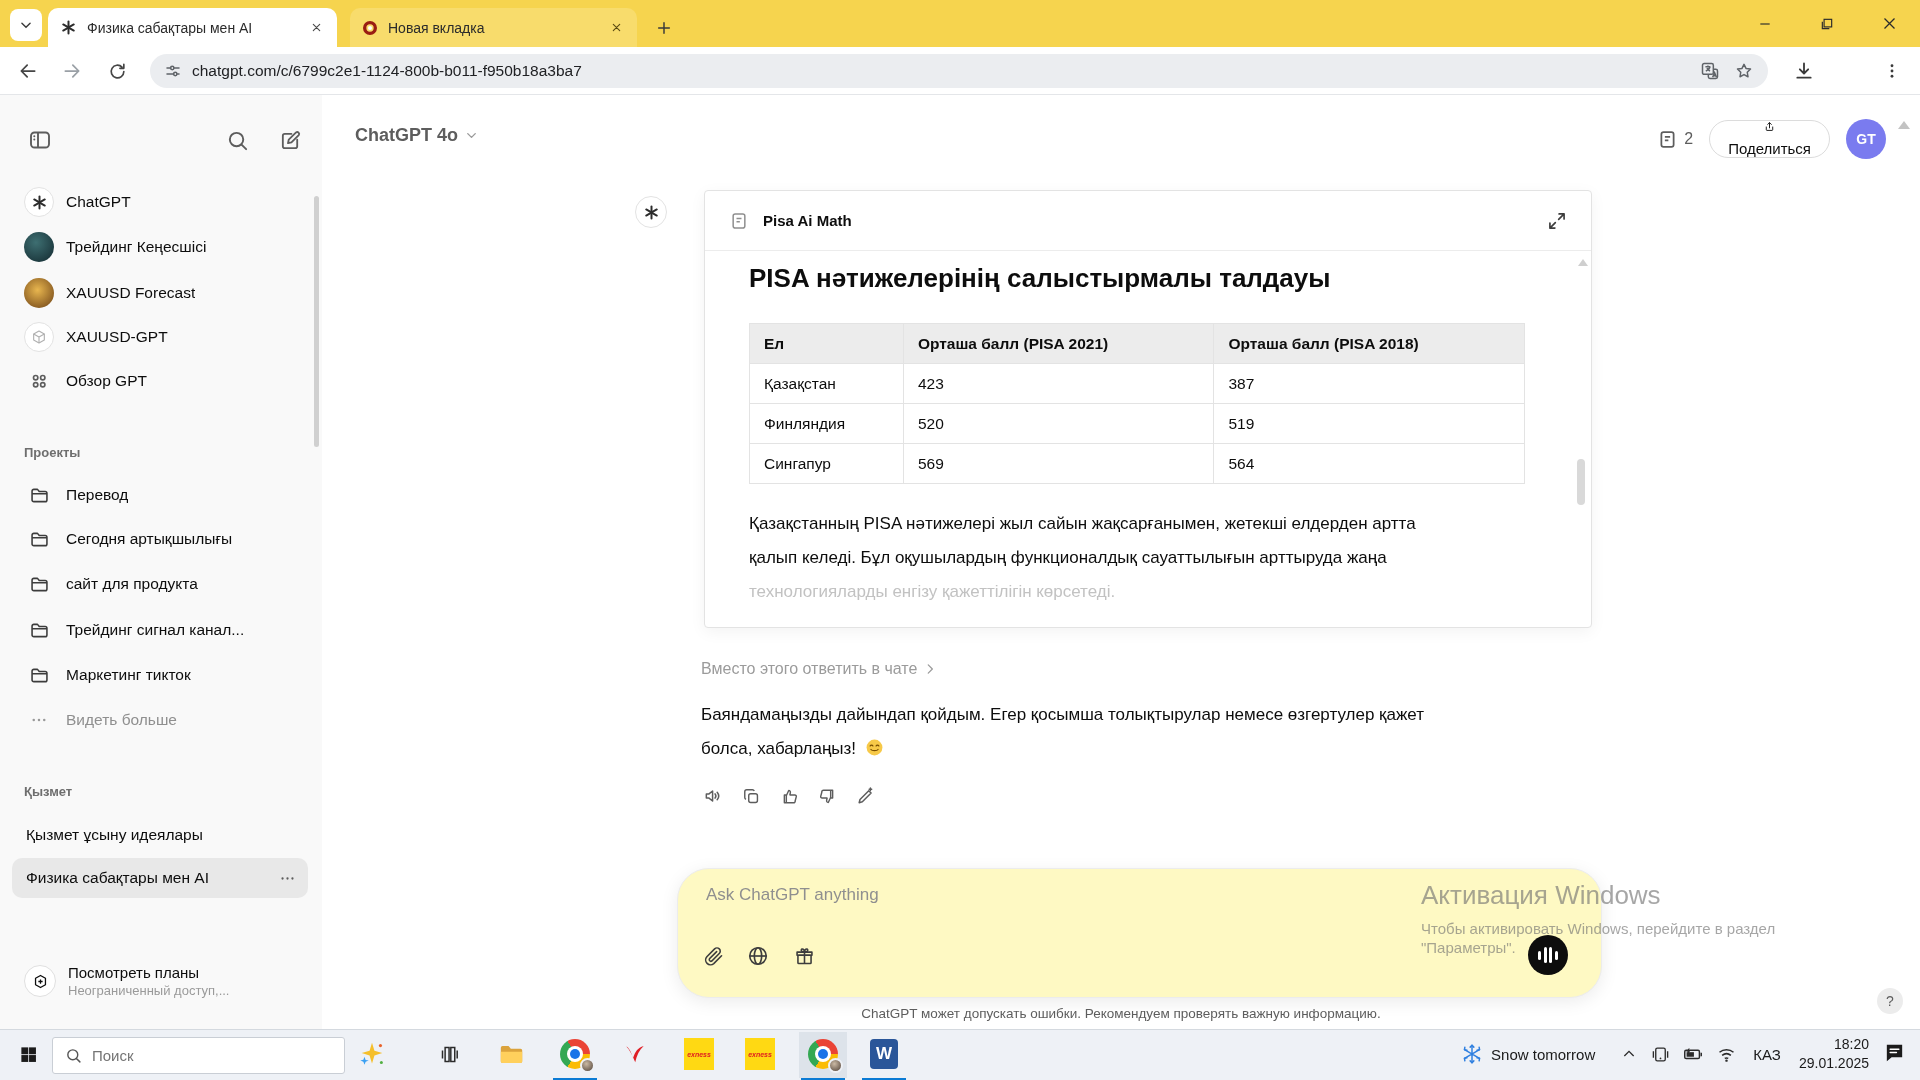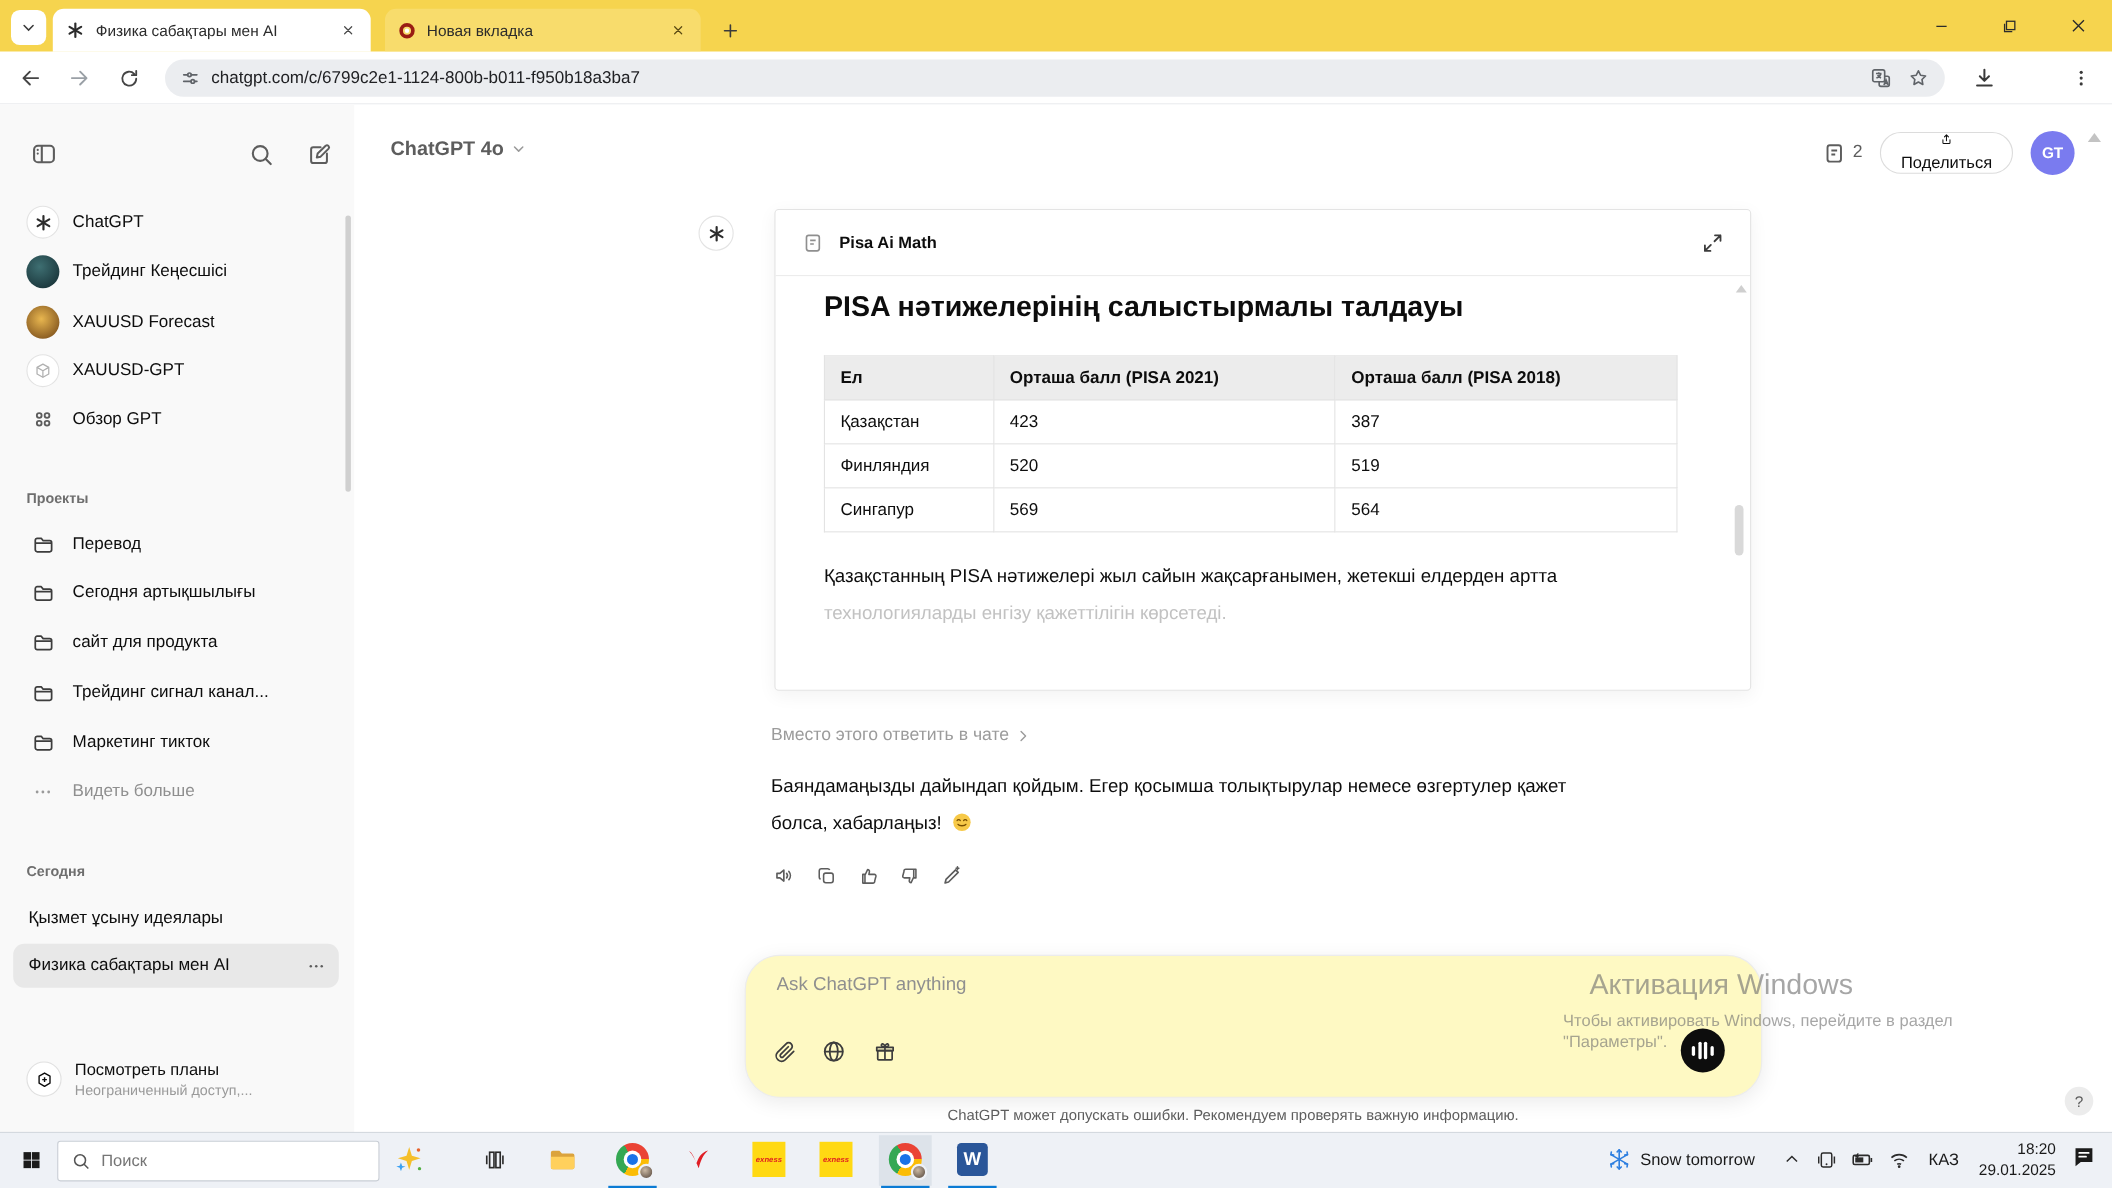--- a/index.html
+++ b/index.html
@@ -73,21 +73,21 @@
   .composer input::placeholder { color:#8f8f8f; }
   .comp-ico { position:absolute; top:70px; width:34px; height:34px; display:flex; align-items:center; justify-content:center; }
   .voice-btn { position:absolute; right:33px; top:66px; width:40px; height:40px; border-radius:50%; background:#0d0d0d; display:flex; align-items:center; justify-content:center; gap:2.5px; }
   .voice-btn i { display:block; width:3px; background:#fff; border-radius:2px; }
 
   .disclaimer { position:absolute; left:322px; top:911px; width:1598px; text-align:center; font-size:13.5px; color:#5d5d5d; }
   .help-btn { position:absolute; left:1877px; top:893px; width:26px; height:26px; border-radius:50%; background:#ececec; color:#5d5d5d; font-size:14px; display:flex; align-items:center; justify-content:center; }
 
   
   .watermark { position:absolute; left:1421px; top:880px; z-index:60; color:rgba(112,112,112,.62); pointer-events:none; }
-  .wm1 { font-size:26px;margin-left:24px; }
+  .wm1 { font-size:26px; }
   .wm2 { font-size:15px; margin-top:9px; }
 
   
   .taskbar { position:absolute; left:0; top:1029px; width:1920px; height:51px; background:#eef1f6; border-top:1px solid #d4d9df; z-index:70; }
   .tb-ico { position:absolute; top:0; height:48px; width:48px; display:flex; align-items:center; justify-content:center; }
   .tb-search { position:absolute; left:52px; top:7px; width:293px; height:37px; background:#fff; border:1px solid #c9ced5; border-radius:3px; display:flex; align-items:center; padding:0 12px; gap:10px; }
   .tb-search input { border:none; outline:none; font-size:15px; color:#333; width:180px; background:transparent; font-family:"Liberation Sans","DejaVu Sans",sans-serif; }
   .run-ind { position:absolute; top:48px; height:3px; width:44px; background:#0b7bd4; }
   .chrome-ball { position:relative; width:30px; height:30px; border-radius:50%; background:conic-gradient(from 90deg,#fbbc05 0 120deg,#34a853 0 240deg,#ea4335 0 360deg); }
   .chrome-ball::before { content:""; position:absolute; left:7px; top:7px; width:16px; height:16px; border-radius:50%; background:#fff; }
@@ -355,21 +355,21 @@
               <g fill="#9a9a9a">
                 <circle cx="5" cy="12" r="1.7"></circle>
                 <circle cx="12" cy="12" r="1.7"></circle>
                 <circle cx="19" cy="12" r="1.7"></circle>
               </g>
             </svg>
           </span>
         <span class="nav-label muted">Видеть больше</span>
       </div>
 
-      <div class="sec-label" style="top:689px">Сегодня</div>
+      <div class="sec-label" style="top:689px">Қызмет</div>
 
       <div class="nav-row noicon" style="top:720px">
         <span class="nav-label">Қызмет ұсыну идеялары</span>
       </div>
       <div class="nav-row noicon selected" style="top:763px">
         <span class="nav-label" style="flex:1">Физика сабақтары мен AI</span>
         <svg width="17" height="17" viewBox="0 0 24 24">
             <g fill="#5d5d5d">
               <circle cx="5" cy="12" r="1.6"></circle>
               <circle cx="12" cy="12" r="1.6"></circle>
@@ -476,20 +476,21 @@
         <tr>
           <td>Сингапур</td>
           <td>569</td>
           <td>564</td>
         </tr>
       </tbody>
         </table>
 
       <div class="card-par">
         <div>Қазақстанның PISA нәтижелері жыл сайын жақсарғанымен, жетекші елдерден артта</div>
+        <div>қалып келеді. Бұл оқушылардың функционалдық сауаттылығын арттыруда жаңа</div>
         <div class="fade">технологияларды енгізу қажеттілігін көрсетеді.</div>
       </div>
 
       <div class="card-scroll"></div>
       <div class="abs" style="left:873px; top:68px; width:0; height:0; border-left:5px solid transparent; border-right:5px solid transparent; border-bottom:7px solid #cfcfcf;"></div>
     </div>
 
     <div class="reply-instead">
       <span>Вместо этого ответить в чате</span>
       <svg width="14" height="14" viewBox="0 0 24 24">

